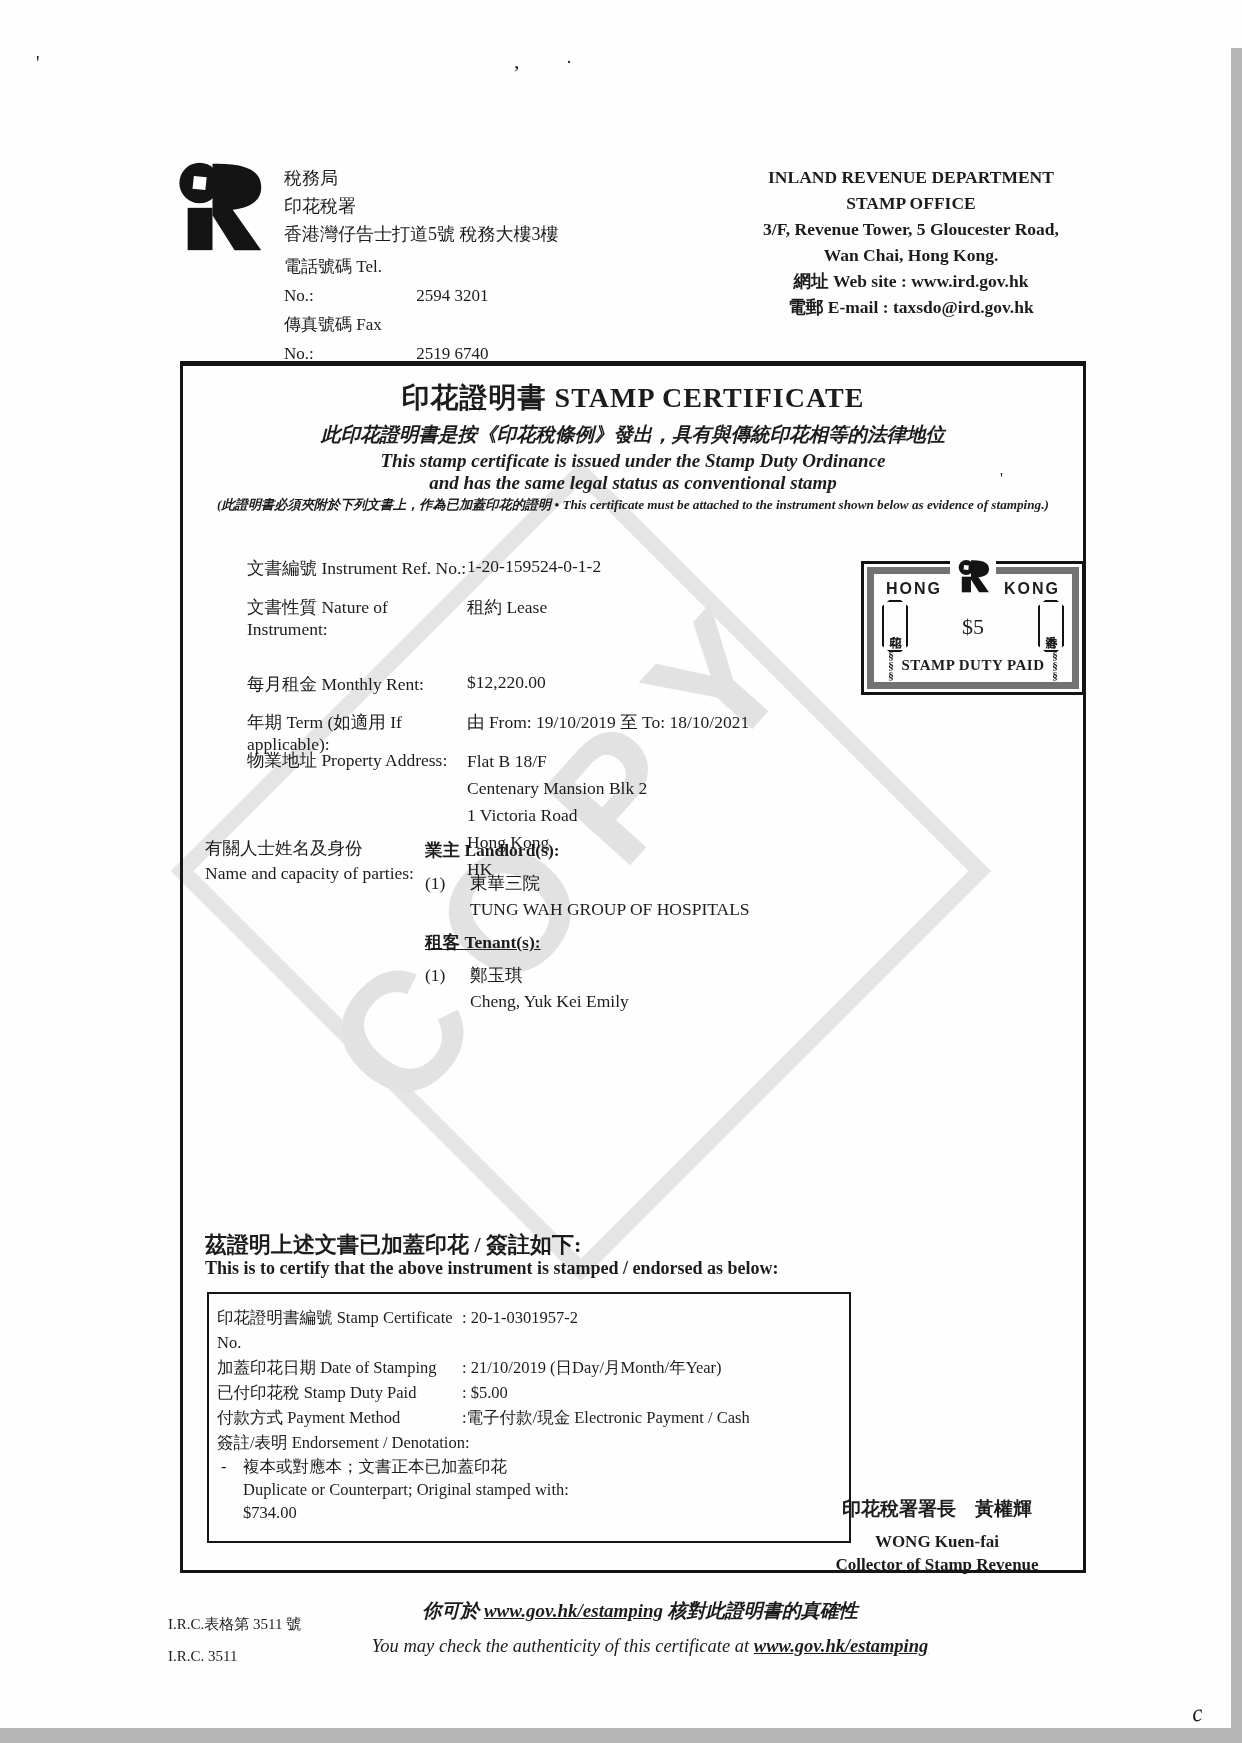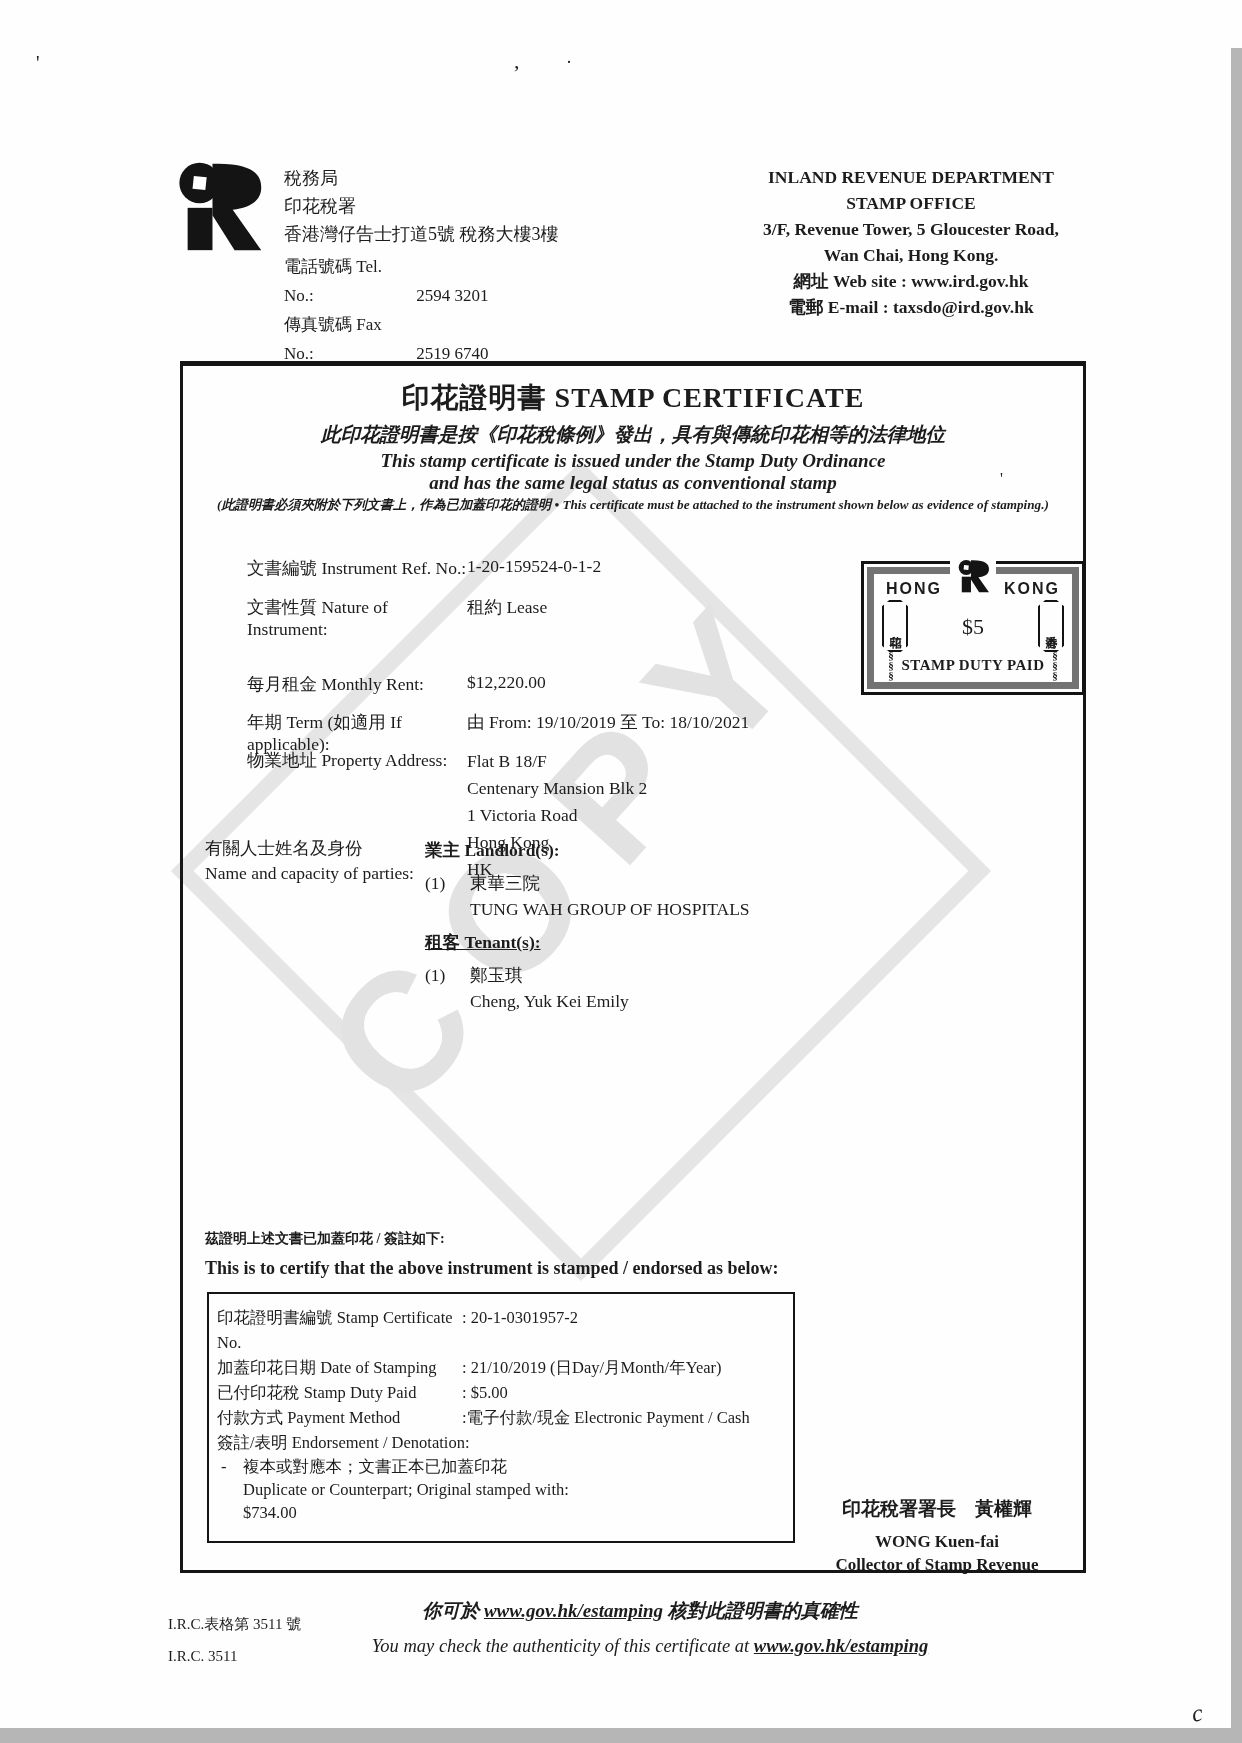--- a/index.html
+++ b/index.html
@@ -74,24 +74,24 @@
     font-weight:bold; font-size:15px; letter-spacing:0.5px; }
   .seal { position:absolute; width:26px; height:52px; border:2px solid #131313;
     display:flex; align-items:center; justify-content:center;
     writing-mode:vertical-rl; text-orientation:upright; font-size:12px; font-weight:bold;
     clip-path:polygon(28% 0,72% 0,100% 12%,100% 88%,72% 100%,28% 100%,0 88%,0 12%); }
   .seal-left { left:8px; top:26px; } .seal-right { right:8px; top:26px; }
   .ornament { position:absolute; bottom:3px; writing-mode:vertical-rl; font-size:11px;
     font-weight:bold; letter-spacing:-2px; line-height:10px; }
   .orn-left { left:12px; } .orn-right { right:12px; }
 
-  .certify-cn { position:absolute; left:22px; top:864px; font-size:14px; font-weight:bold; }
+  .certify-cn { position:absolute; left:22px; top:864px; font-size:22px; font-weight:bold; }
   .certify-en { position:absolute; left:22px; top:892px; font-size:18px; font-weight:bold; }
 
-  .details-box { position:absolute; left:24px; top:926px; width:588px; height:251px;
+  .details-box { position:absolute; left:24px; top:926px; width:644px; height:251px;
     border:2px solid #151515; padding:11px 16px 0 8px; font-size:16.5px; }
   .drow { display:flex; line-height:25px; }
   .dlabel { width:245px; flex:0 0 245px; }
   .endo-label { line-height:25px; }
   .endo-line { display:flex; line-height:23px; }
   .endo-dash { width:26px; flex:0 0 26px; padding-left:4px; }
   .endo-sub { margin-left:26px; line-height:23px; }
 
   .collector { position:absolute; left:584px; top:1130px; width:340px; text-align:center; }
   .coll-cn { font-size:19px; font-weight:bold; margin-bottom:8px; }

